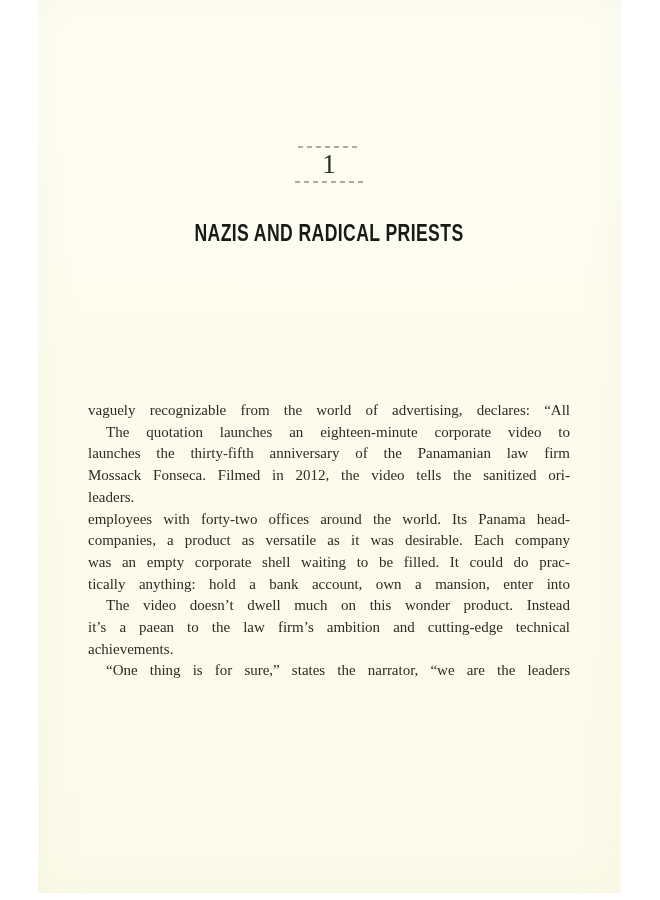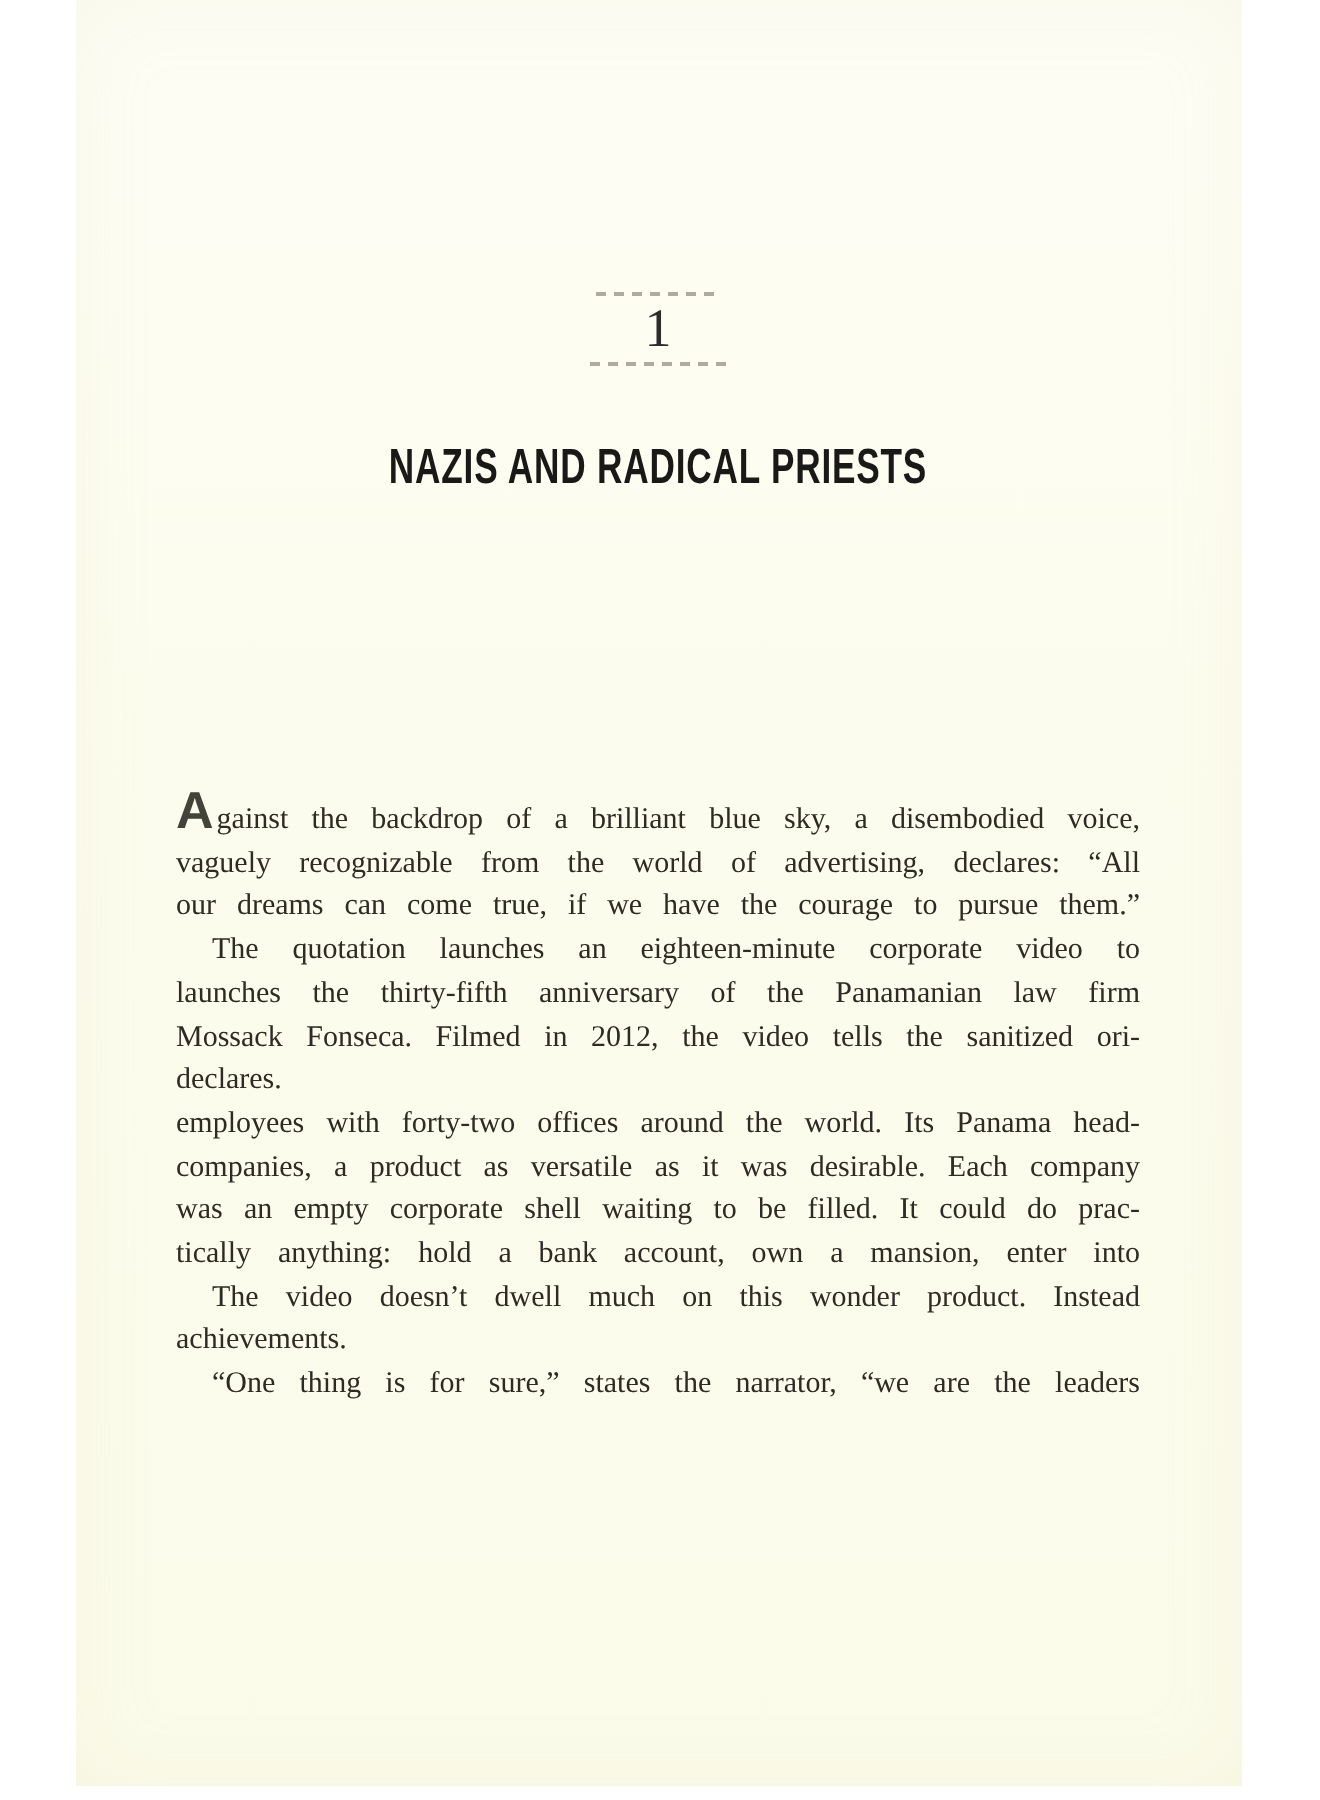--- a/index.html
+++ b/index.html
@@ -96,38 +96,37 @@
     <div class="chnum-block">
       <div class="dash-rule top"></div>
       <div class="chnum">1</div>
       <div class="dash-rule bottom"></div>
     </div>
 
     <h1 class="chapter-title">NAZIS AND RADICAL PRIESTS</h1>
 
     <div class="body-text">
         <div class="para">
-          <div class="line"><span class="dropcap">A</span>gainst the backdrop of a brilliant blue sky, a disembodied voice,</div>
           <div class="line">vaguely recognizable from the world of advertising, declares: “All</div>
-          <div class="line">our dreams can come true, if we have the courage to pursue them.”</div>
         </div>
         <div class="para">
           <div class="line indent">The quotation launches an eighteen-minute corporate video to</div>
           <div class="line">launches the thirty-fifth anniversary of the Panamanian law firm</div>
           <div class="line">Mossack Fonseca. Filmed in 2012, the video tells the sanitized ori-</div>
-          <div class="line pfinal">declares.</div>
+          <div class="line pfinal">leaders.</div>
         </div>
         <div class="para">
           <div class="line">employees with forty-two offices around the world. Its Panama head-</div>
           <div class="line">companies, a product as versatile as it was desirable. Each company</div>
           <div class="line">was an empty corporate shell waiting to be filled. It could do prac-</div>
           <div class="line">tically anything: hold a bank account, own a mansion, enter into</div>
         </div>
         <div class="para">
           <div class="line indent">The video doesn’t dwell much on this wonder product. Instead</div>
+          <div class="line">it’s a paean to the law firm’s ambition and cutting-edge technical</div>
           <div class="line pfinal">achievements.</div>
         </div>
         <div class="para">
           <div class="line indent">“One thing is for sure,” states the narrator, “we are the leaders</div>
         </div>
       </div>
 
   </div>
 </div>
 

